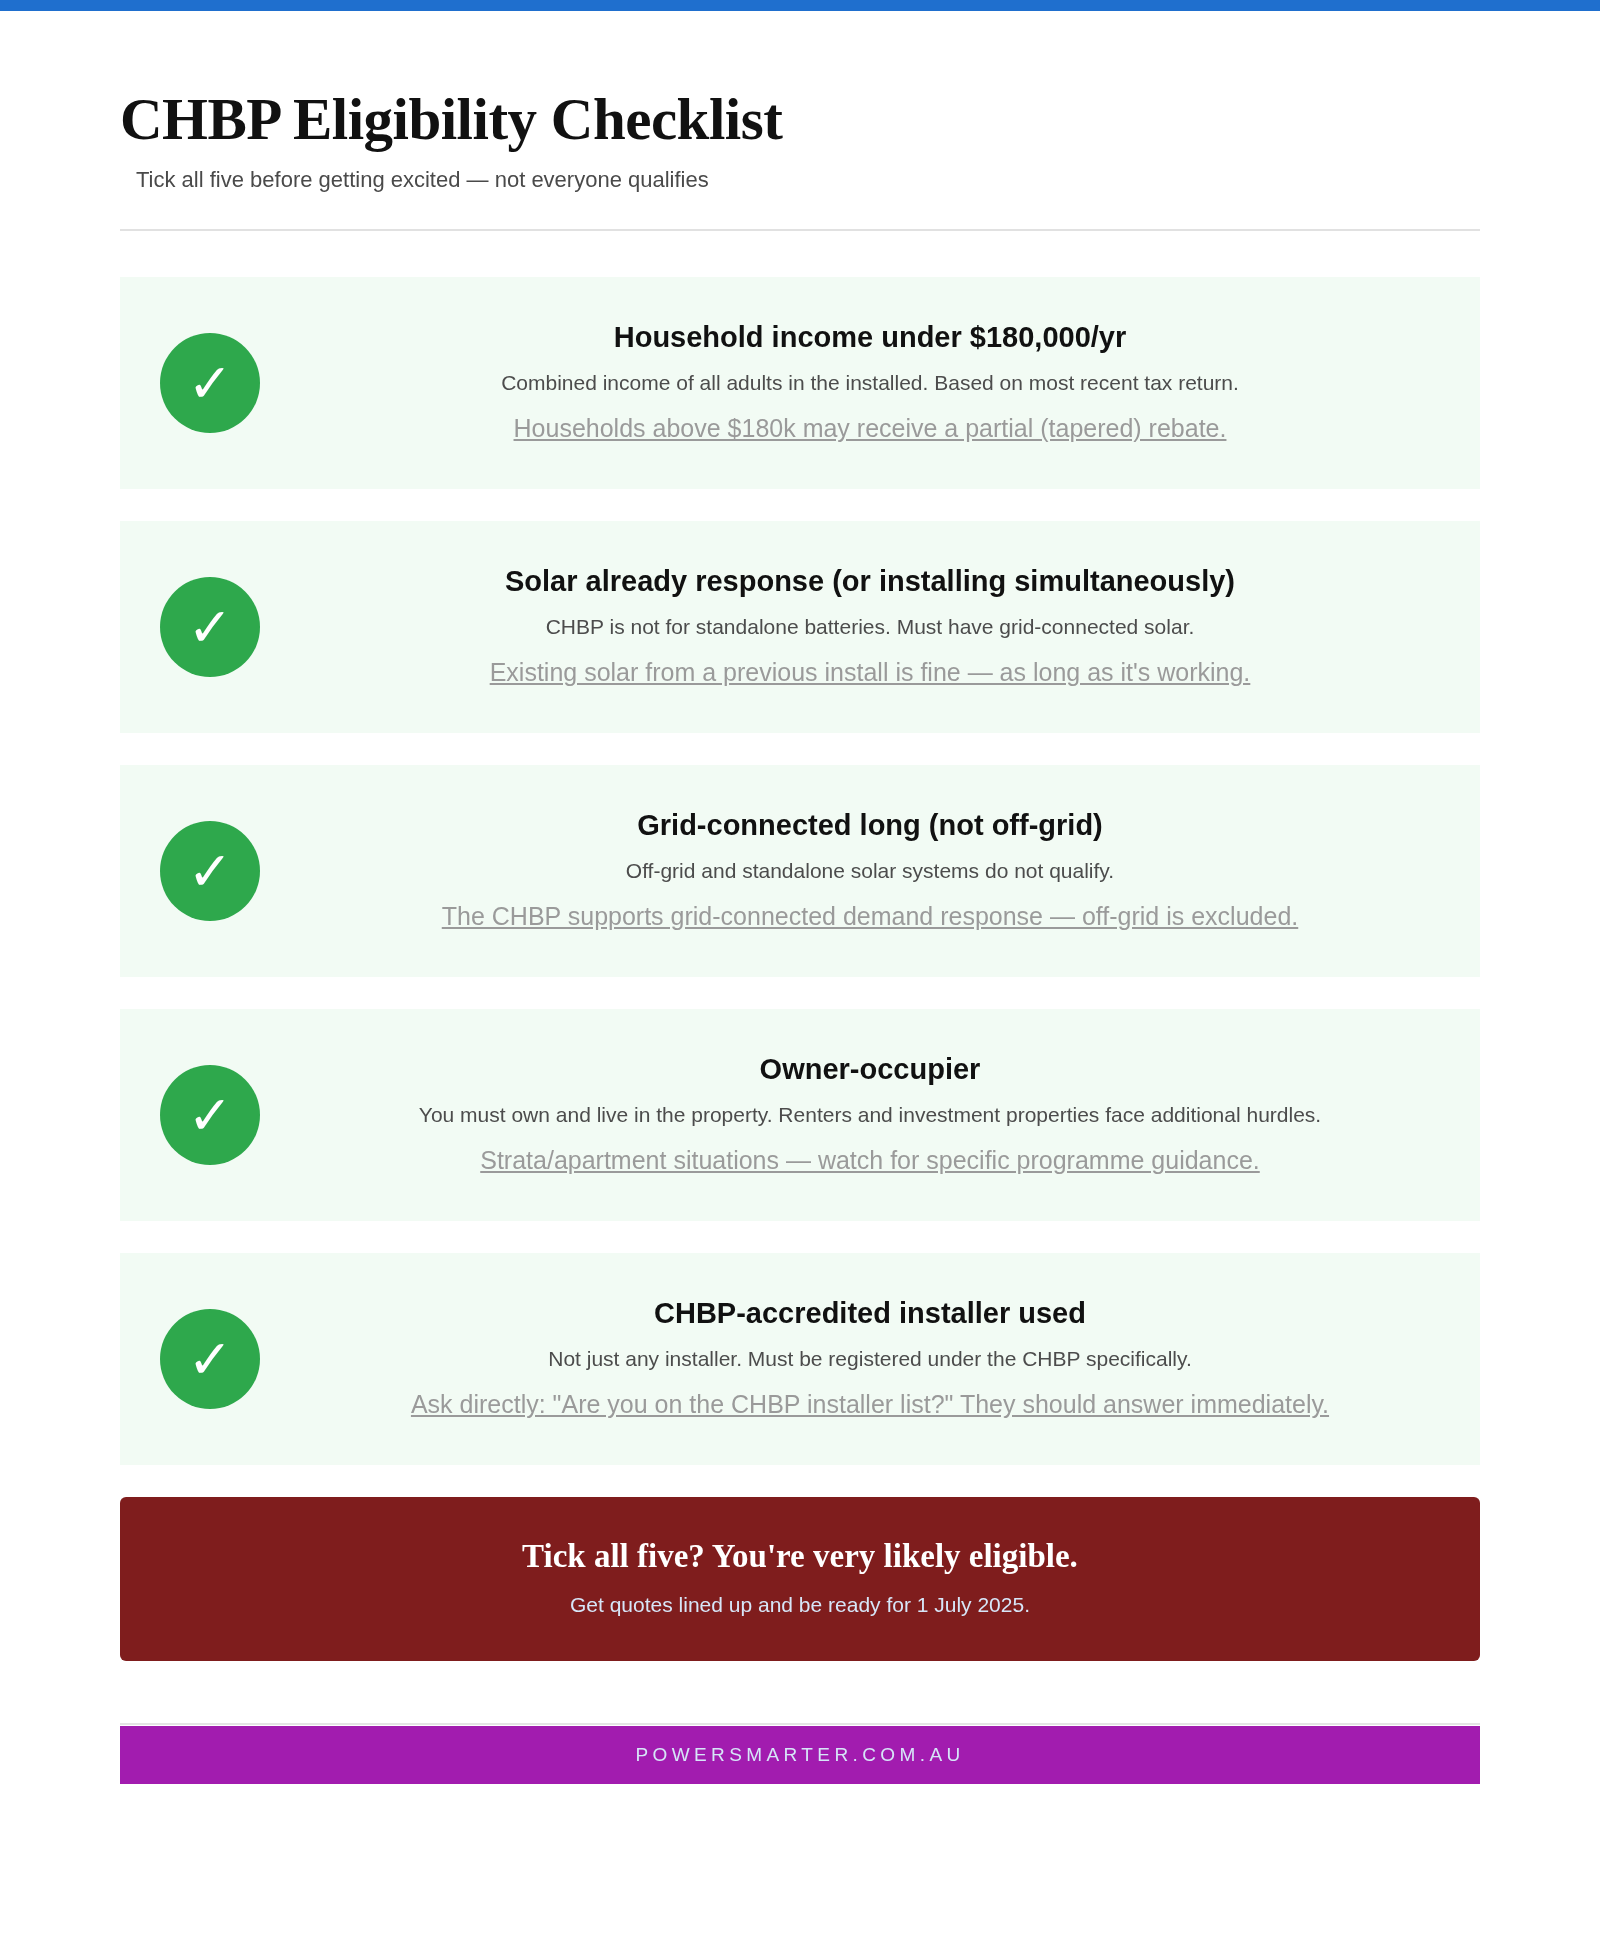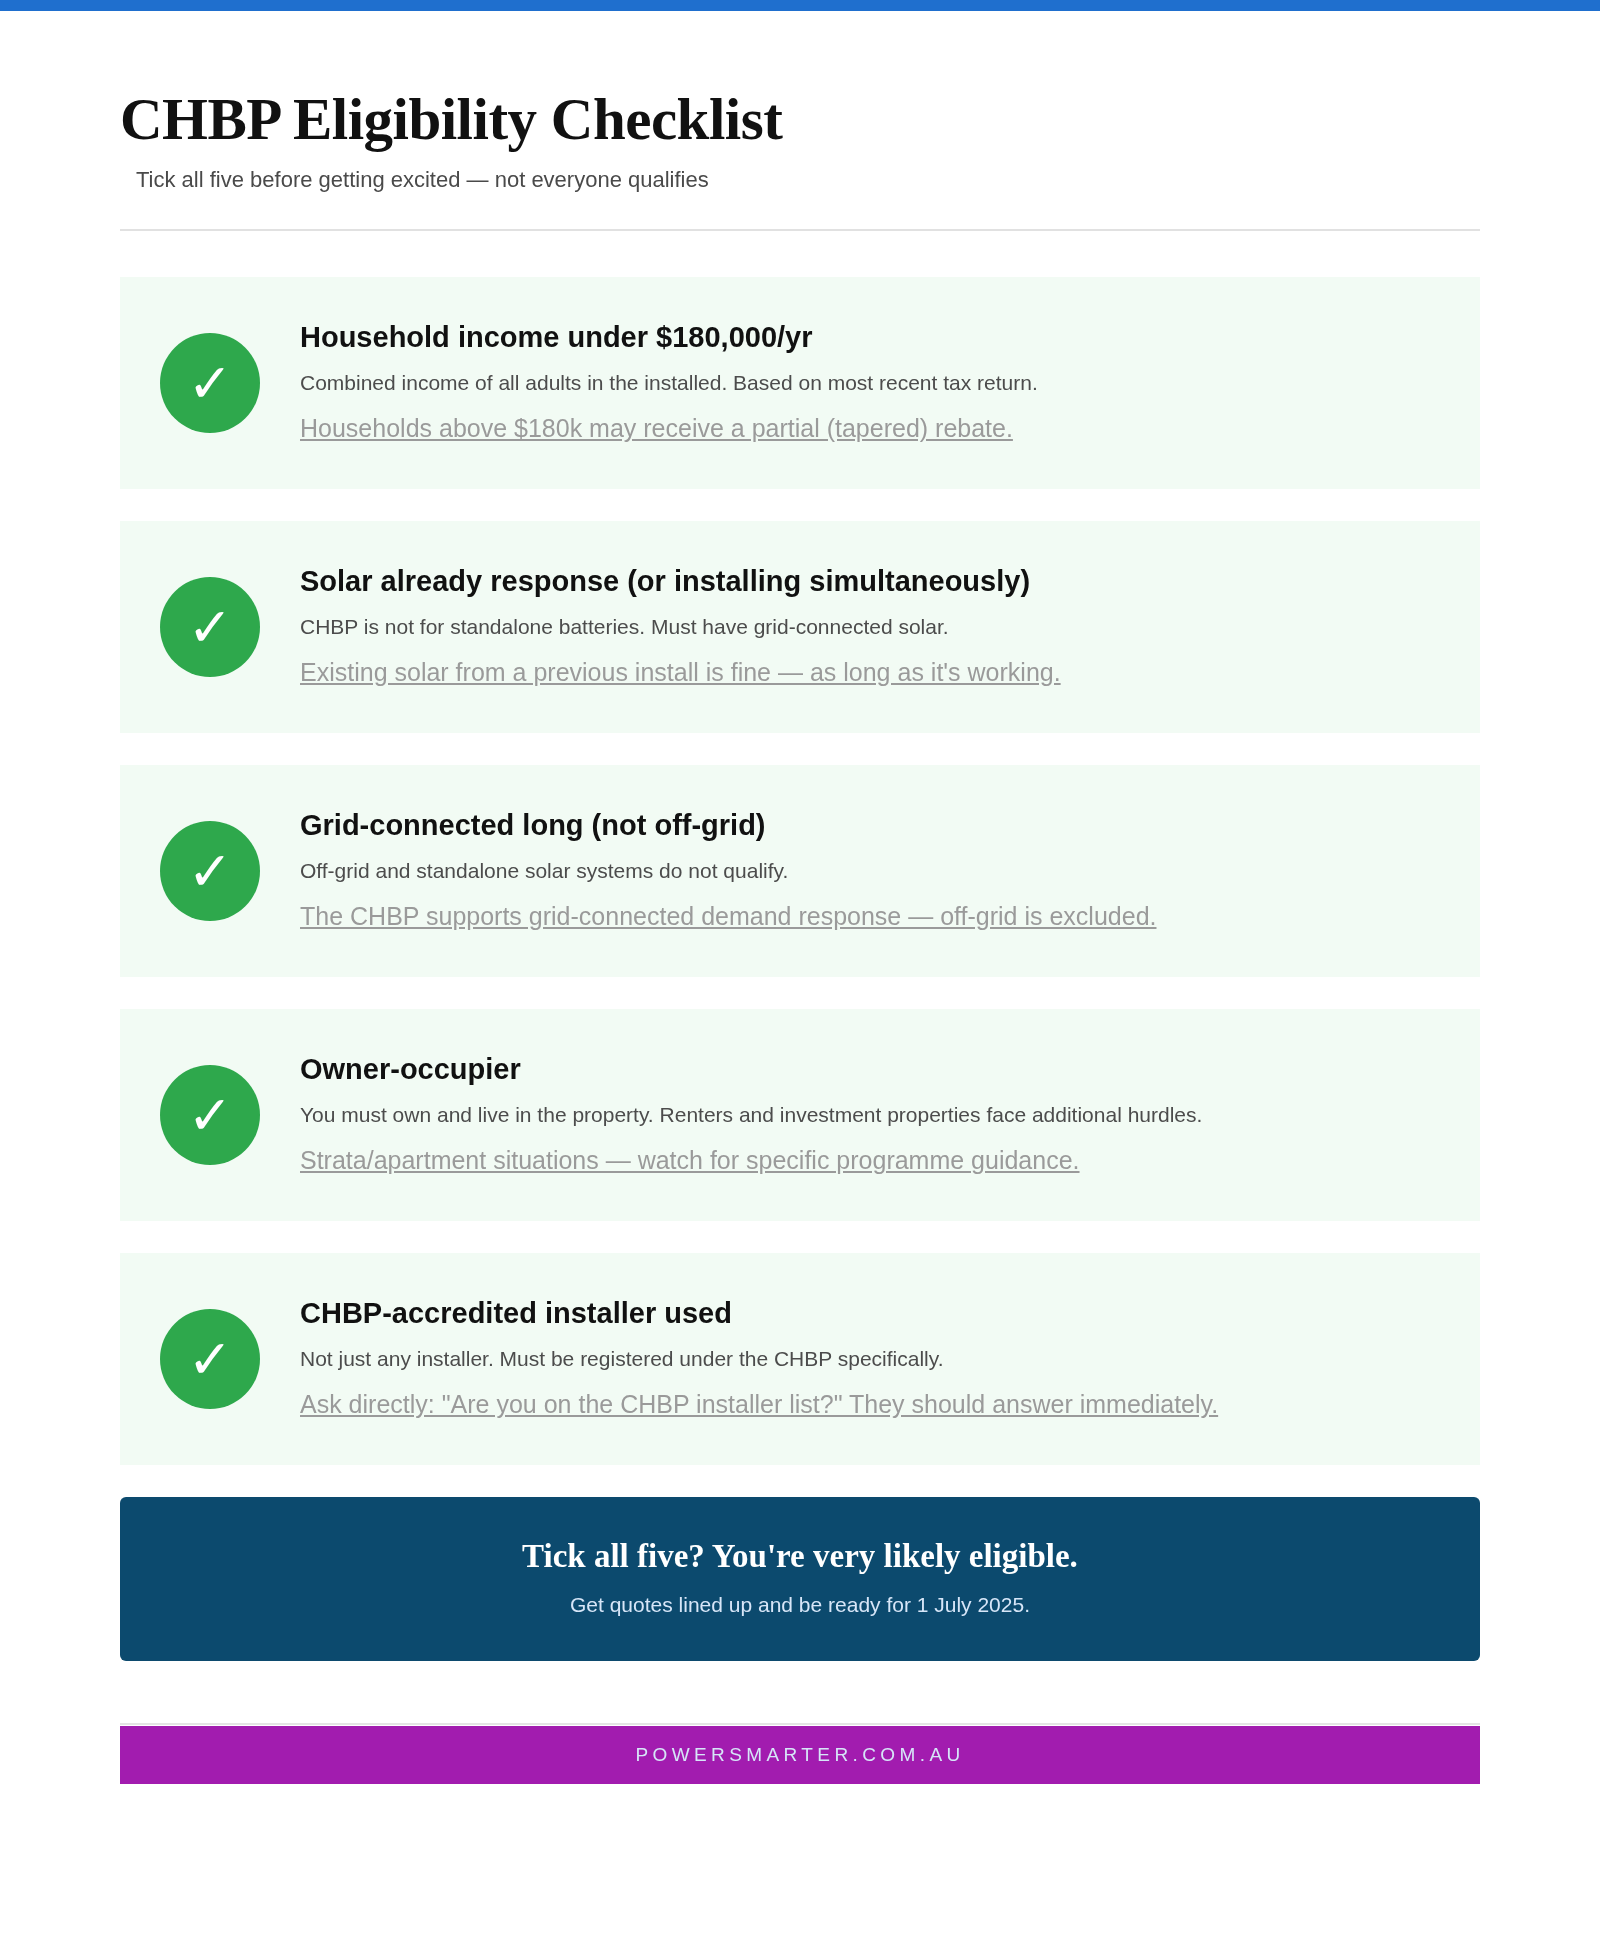--- a/index.html
+++ b/index.html
@@ -76,20 +76,21 @@
     align-items: center;
     justify-content: center;
     font-size: 54px;
     line-height: 1;
     margin-right: 40px;
     user-select: none;
   }
   .check-body {
     flex: 1 1 auto;
     min-width: 0;
+    text-align: center;
   }
   .check-title {
     font-size: 29px;
     font-weight: bold;
     color: #111111;
     margin: 0 0 14px 0;
     line-height: 1.18;
   }
   .check-desc {
     font-size: 21px;
@@ -100,21 +101,21 @@
   .check-note {
     font-size: 25px;
     color: #9a9a9a;
     margin: 0;
     line-height: 1.32;
     text-decoration: underline;
   }
 
   
   .cta {
-    background: #0c4a6e;
+    background: #7f1d1d;
     border-radius: 6px;
     text-align: center;
     padding: 40px 30px 44px 30px;
     margin-top: 24px;
   }
   .cta-title {
     font-family: "Liberation Serif", serif;
     font-weight: bold;
     font-size: 33px;
     color: #ffffff;

